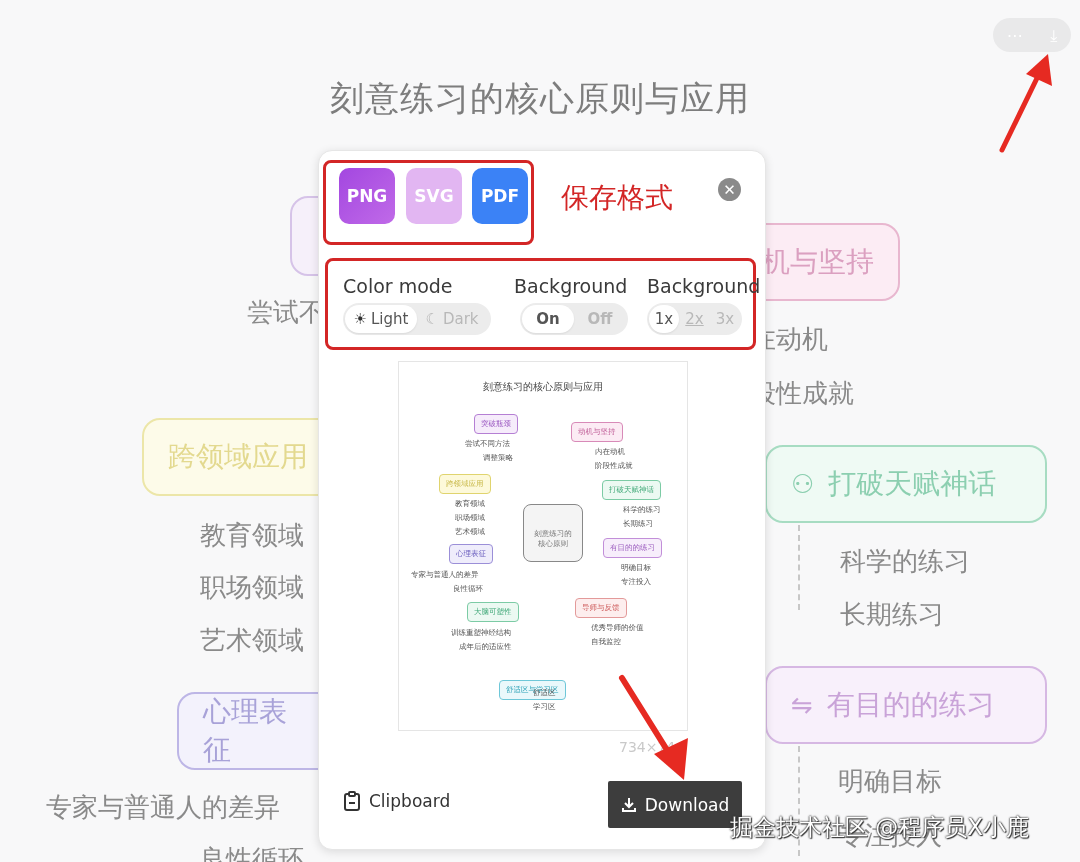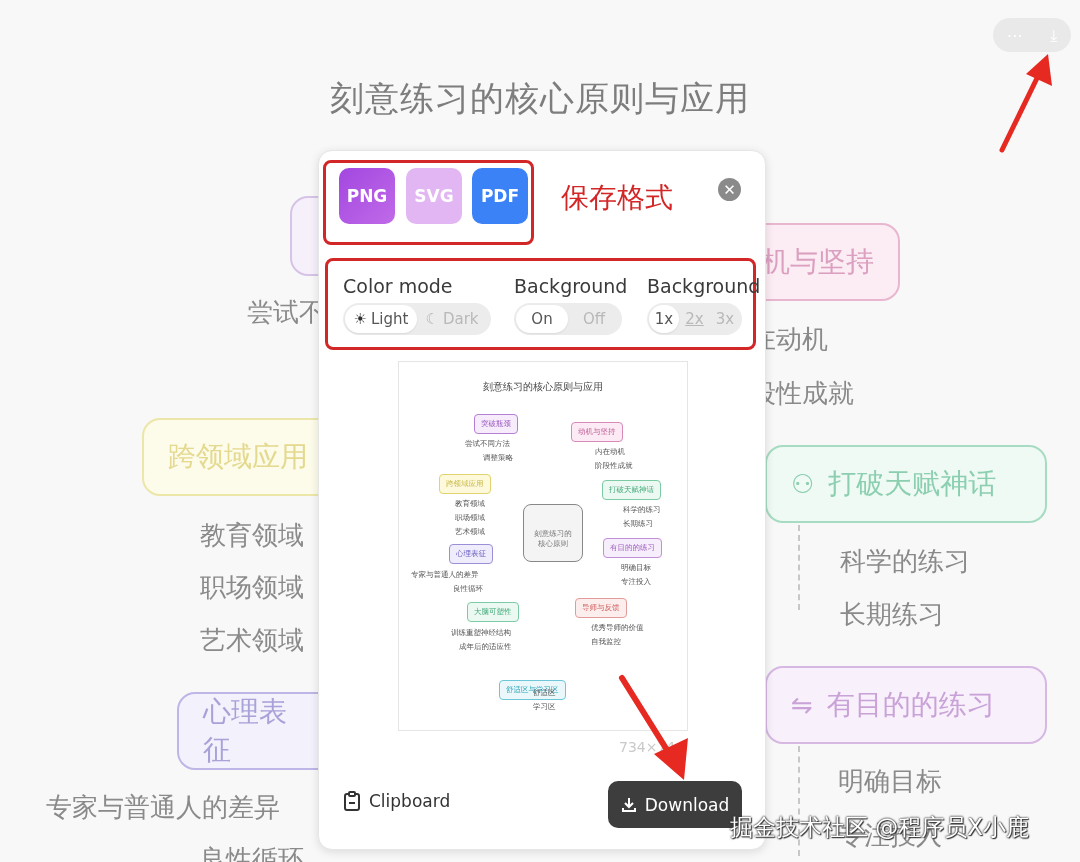--- a/index.html
+++ b/index.html
@@ -83,21 +83,21 @@
     position: absolute; left: 124px; top: 142px; width: 60px; height: 58px; border: 1px solid #888;
     border-radius: 8px; background: #f4f4f4; font-size: 7.5px; color: #777; text-align: center;
     padding-top: 24px; line-height: 10px;
   }
   .dims { position: absolute; left: 300px; top: 588px; font-size: 14px; color: #c9c9c9; }
   .clip-btn {
     position: absolute; left: 24px; top: 640px; display: flex; align-items: center; gap: 8px;
     font-size: 17px; color: #333; cursor: pointer;
   }
   .dl-btn {
-    position: absolute; left: 289px; top: 630px; width: 134px; height: 47px; border-radius: 10px;
+    position: absolute; left: 289px; top: 630px; width: 134px; height: 47px; border-radius: 2px;
     background: #3d3d3d; color: #fff; font-size: 17px; display: flex; align-items: center;
     justify-content: center; gap: 8px; cursor: pointer;
   }
   .watermark {
     position: absolute; left: 730px; top: 812px; font-size: 23px; color: #fff;
     text-shadow: 0 0 2px #333, 0 0 2px #333, 1px 1px 1px #333;
   }
 </style>
 </head>
 <body>
@@ -166,21 +166,21 @@
     <div class="opt active" style="width:72px;">
       <span style="color:#333;">☀</span>
       <span>Light</span>
     </div>
     <div class="opt" style="width:70px;">
       <span>☾</span>
       <span>Dark</span>
     </div>
   </div>
 
-  <div class="seg" style="left:195px;width:108px;">
+  <div class="seg" style="left:201px;width:108px;font-weight:bold;">
     <div class="opt active" style="width:52px;">On</div>
     <div class="opt" style="width:52px;">Off</div>
   </div>
 
   <div class="seg" style="left:328px;width:95px;justify-content:space-between;">
     <div class="opt active" style="width:30px;">1x</div>
     <div class="opt" style="width:30px;text-decoration:underline;">2x</div>
     <div class="opt" style="width:30px;">3x</div>
   </div>
 

